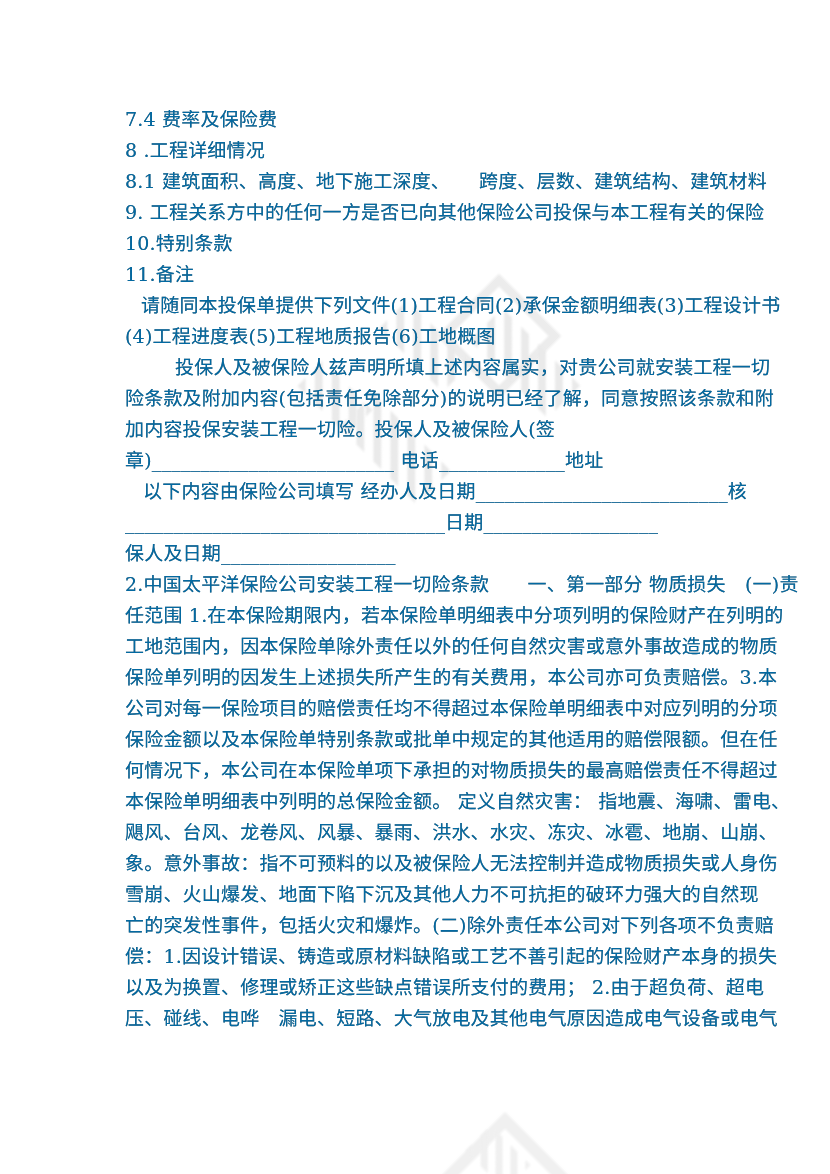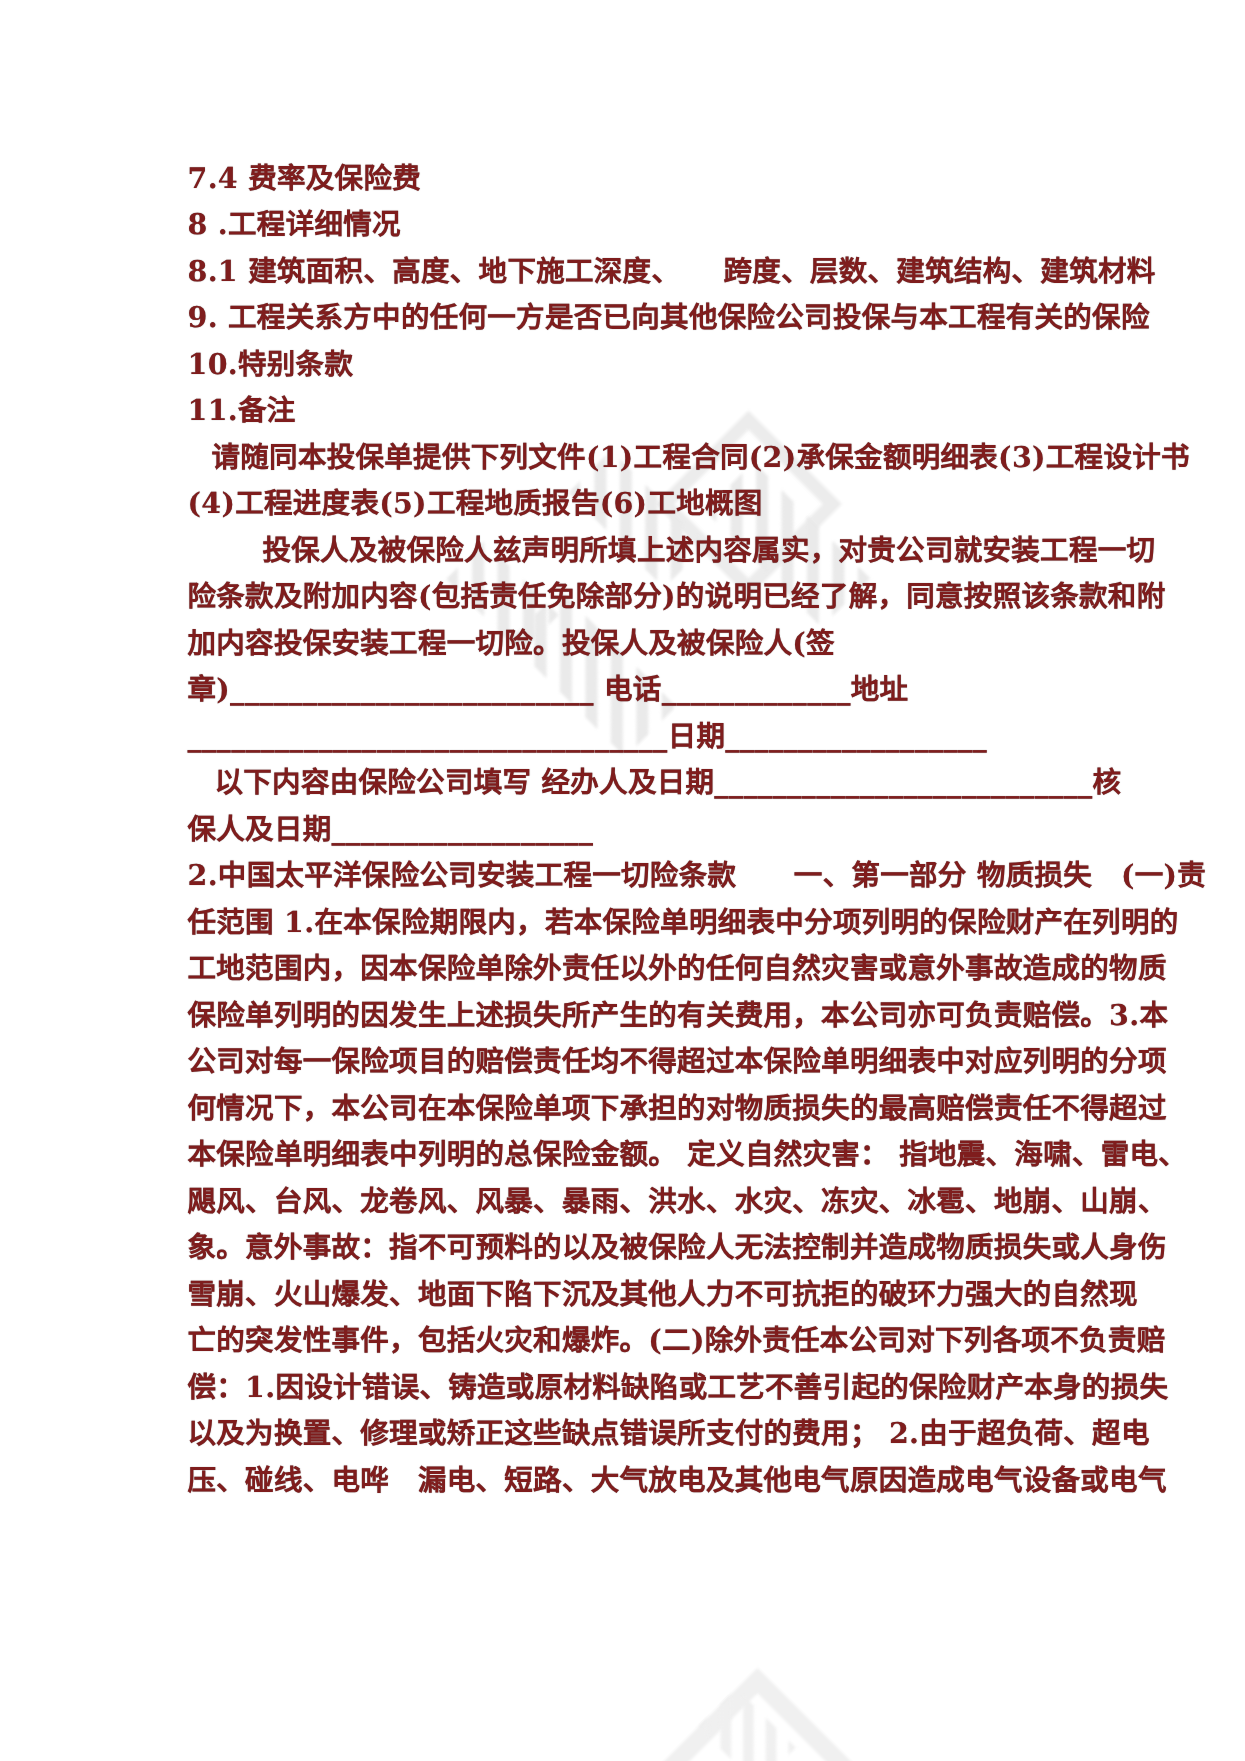--- a/index.html
+++ b/index.html
@@ -14,25 +14,24 @@
     background: #ffffff;
     overflow: hidden;
     font-family: "DejaVu Serif", "Liberation Serif", serif;
   }
   
   .doc {
     position: absolute;
     left: 125px;
     top: 104px;
     width: 640px;
-    color: #7f1d1d;
+    color: #0369a1;
     font-size: 19px;
     line-height: 31px;
     text-shadow: 0 0 0.6px rgba(48,48,48,0.65);
-    font-weight: bold;
   }
   .doc .line {
     white-space: pre;       
     letter-spacing: 0.2px;
   }
   
   .wm {
     position: absolute;
     pointer-events: none;
     filter: blur(1px);
@@ -85,28 +84,29 @@
       <div class="line" style="padding-left: 0px;">8.1 建筑面积、高度、地下施工深度、　　跨度、层数、建筑结构、建筑材料</div>
       <div class="line" style="padding-left: 0px;">9. 工程关系方中的任何一方是否已向其他保险公司投保与本工程有关的保险</div>
       <div class="line" style="padding-left: 0px;">10.特别条款</div>
       <div class="line" style="padding-left: 0px;">11.备注</div>
       <div class="line" style="padding-left: 16px;">请随同本投保单提供下列文件(1)工程合同(2)承保金额明细表(3)工程设计书</div>
       <div class="line" style="padding-left: 0px;">(4)工程进度表(5)工程地质报告(6)工地概图</div>
       <div class="line" style="padding-left: 50px;">投保人及被保险人兹声明所填上述内容属实，对贵公司就安装工程一切</div>
       <div class="line" style="padding-left: 0px;">险条款及附加内容(包括责任免除部分)的说明已经了解，同意按照该条款和附</div>
       <div class="line" style="padding-left: 0px;">加内容投保安装工程一切险。投保人及被保险人(签</div>
       <div class="line" style="padding-left: 0px;">章)_________________________ 电话_____________地址</div>
+      <div class="line" style="padding-left: 18px;">以下内容由保险公司填写 经办人及日期__________________________核</div>
       <div class="line" style="padding-left: 0px;">_________________________________日期__________________</div>
-      <div class="line" style="padding-left: 18px;">以下内容由保险公司填写 经办人及日期__________________________核</div>
       <div class="line" style="padding-left: 0px;">保人及日期__________________</div>
       <div class="line" style="padding-left: 0px;">2.中国太平洋保险公司安装工程一切险条款　　一、第一部分 物质损失　(一)责</div>
       <div class="line" style="padding-left: 0px;">任范围 1.在本保险期限内，若本保险单明细表中分项列明的保险财产在列明的</div>
       <div class="line" style="padding-left: 0px;">工地范围内，因本保险单除外责任以外的任何自然灾害或意外事故造成的物质</div>
       <div class="line" style="padding-left: 0px;">保险单列明的因发生上述损失所产生的有关费用，本公司亦可负责赔偿。3.本</div>
       <div class="line" style="padding-left: 0px;">公司对每一保险项目的赔偿责任均不得超过本保险单明细表中对应列明的分项</div>
+      <div class="line" style="padding-left: 0px;">保险金额以及本保险单特别条款或批单中规定的其他适用的赔偿限额。但在任</div>
       <div class="line" style="padding-left: 0px;">何情况下，本公司在本保险单项下承担的对物质损失的最高赔偿责任不得超过</div>
       <div class="line" style="padding-left: 0px;">本保险单明细表中列明的总保险金额。 定义自然灾害： 指地震、海啸、雷电、</div>
       <div class="line" style="padding-left: 0px;">飓风、台风、龙卷风、风暴、暴雨、洪水、水灾、冻灾、冰雹、地崩、山崩、</div>
       <div class="line" style="padding-left: 0px;">象。意外事故：指不可预料的以及被保险人无法控制并造成物质损失或人身伤</div>
       <div class="line" style="padding-left: 0px;">雪崩、火山爆发、地面下陷下沉及其他人力不可抗拒的破环力强大的自然现</div>
       <div class="line" style="padding-left: 0px;">亡的突发性事件，包括火灾和爆炸。(二)除外责任本公司对下列各项不负责赔</div>
       <div class="line" style="padding-left: 0px;">偿：1.因设计错误、铸造或原材料缺陷或工艺不善引起的保险财产本身的损失</div>
       <div class="line" style="padding-left: 0px;">以及为换置、修理或矫正这些缺点错误所支付的费用； 2.由于超负荷、超电</div>
       <div class="line" style="padding-left: 0px;">压、碰线、电哗　漏电、短路、大气放电及其他电气原因造成电气设备或电气</div>
     </div>

